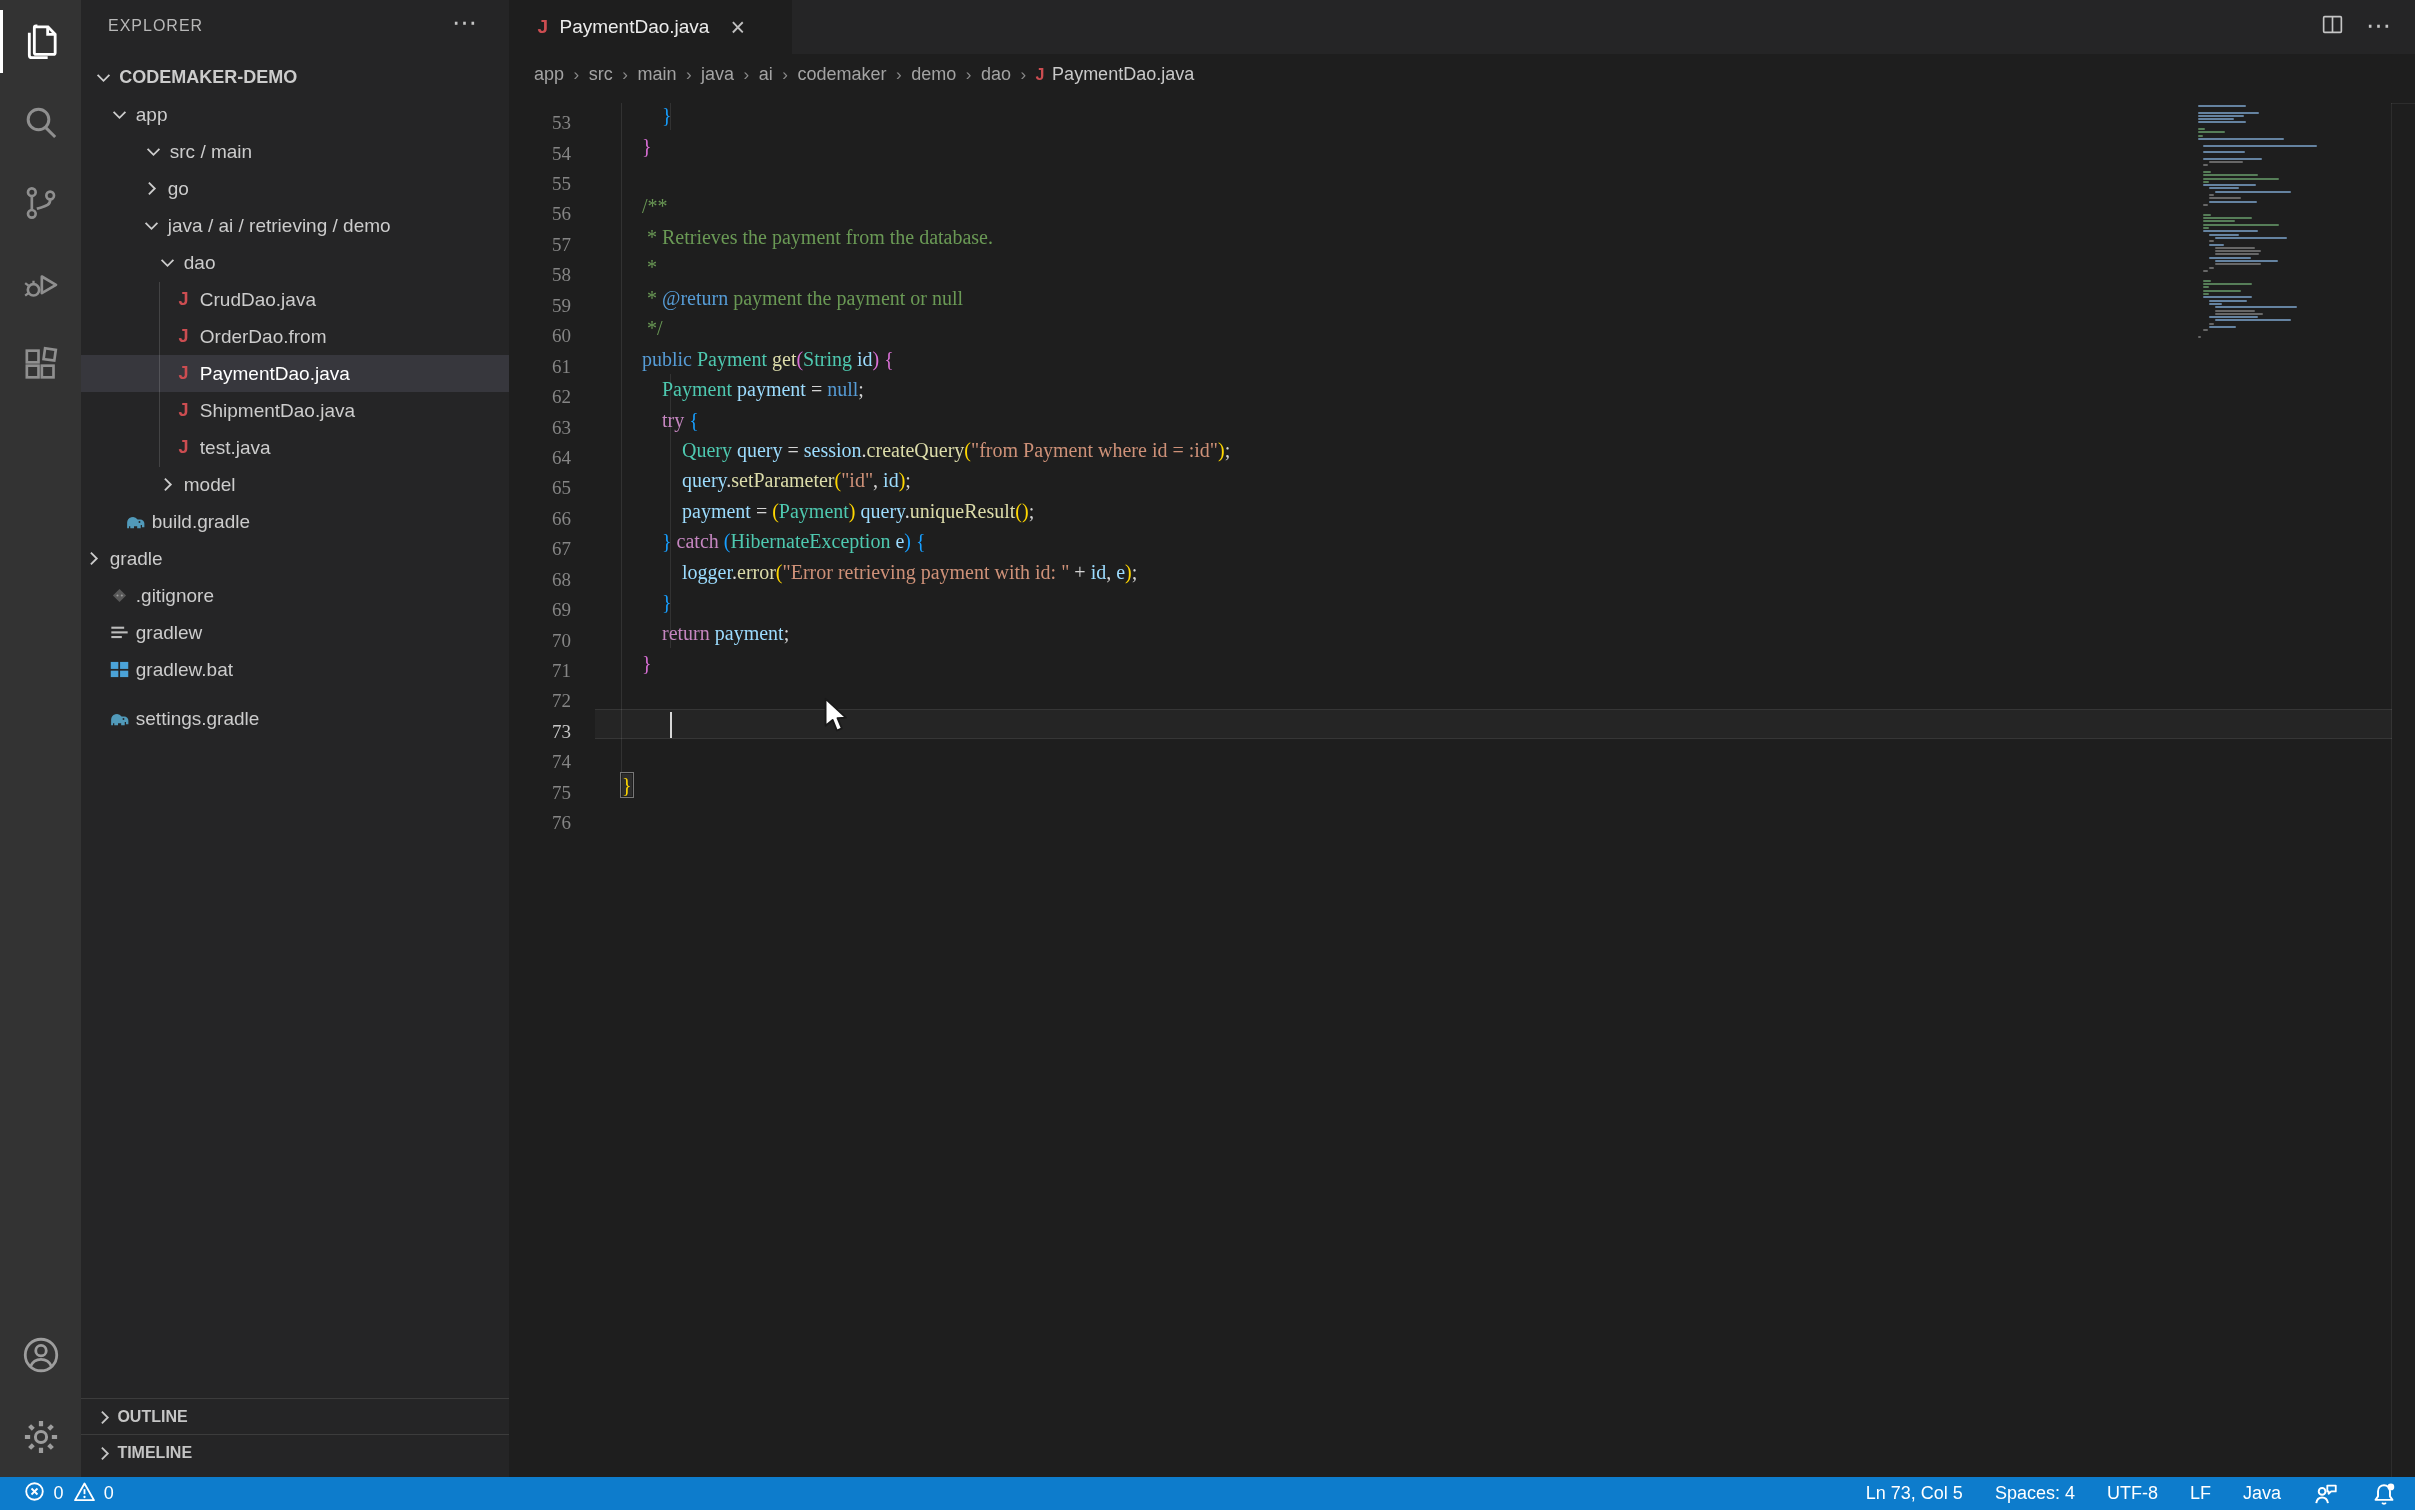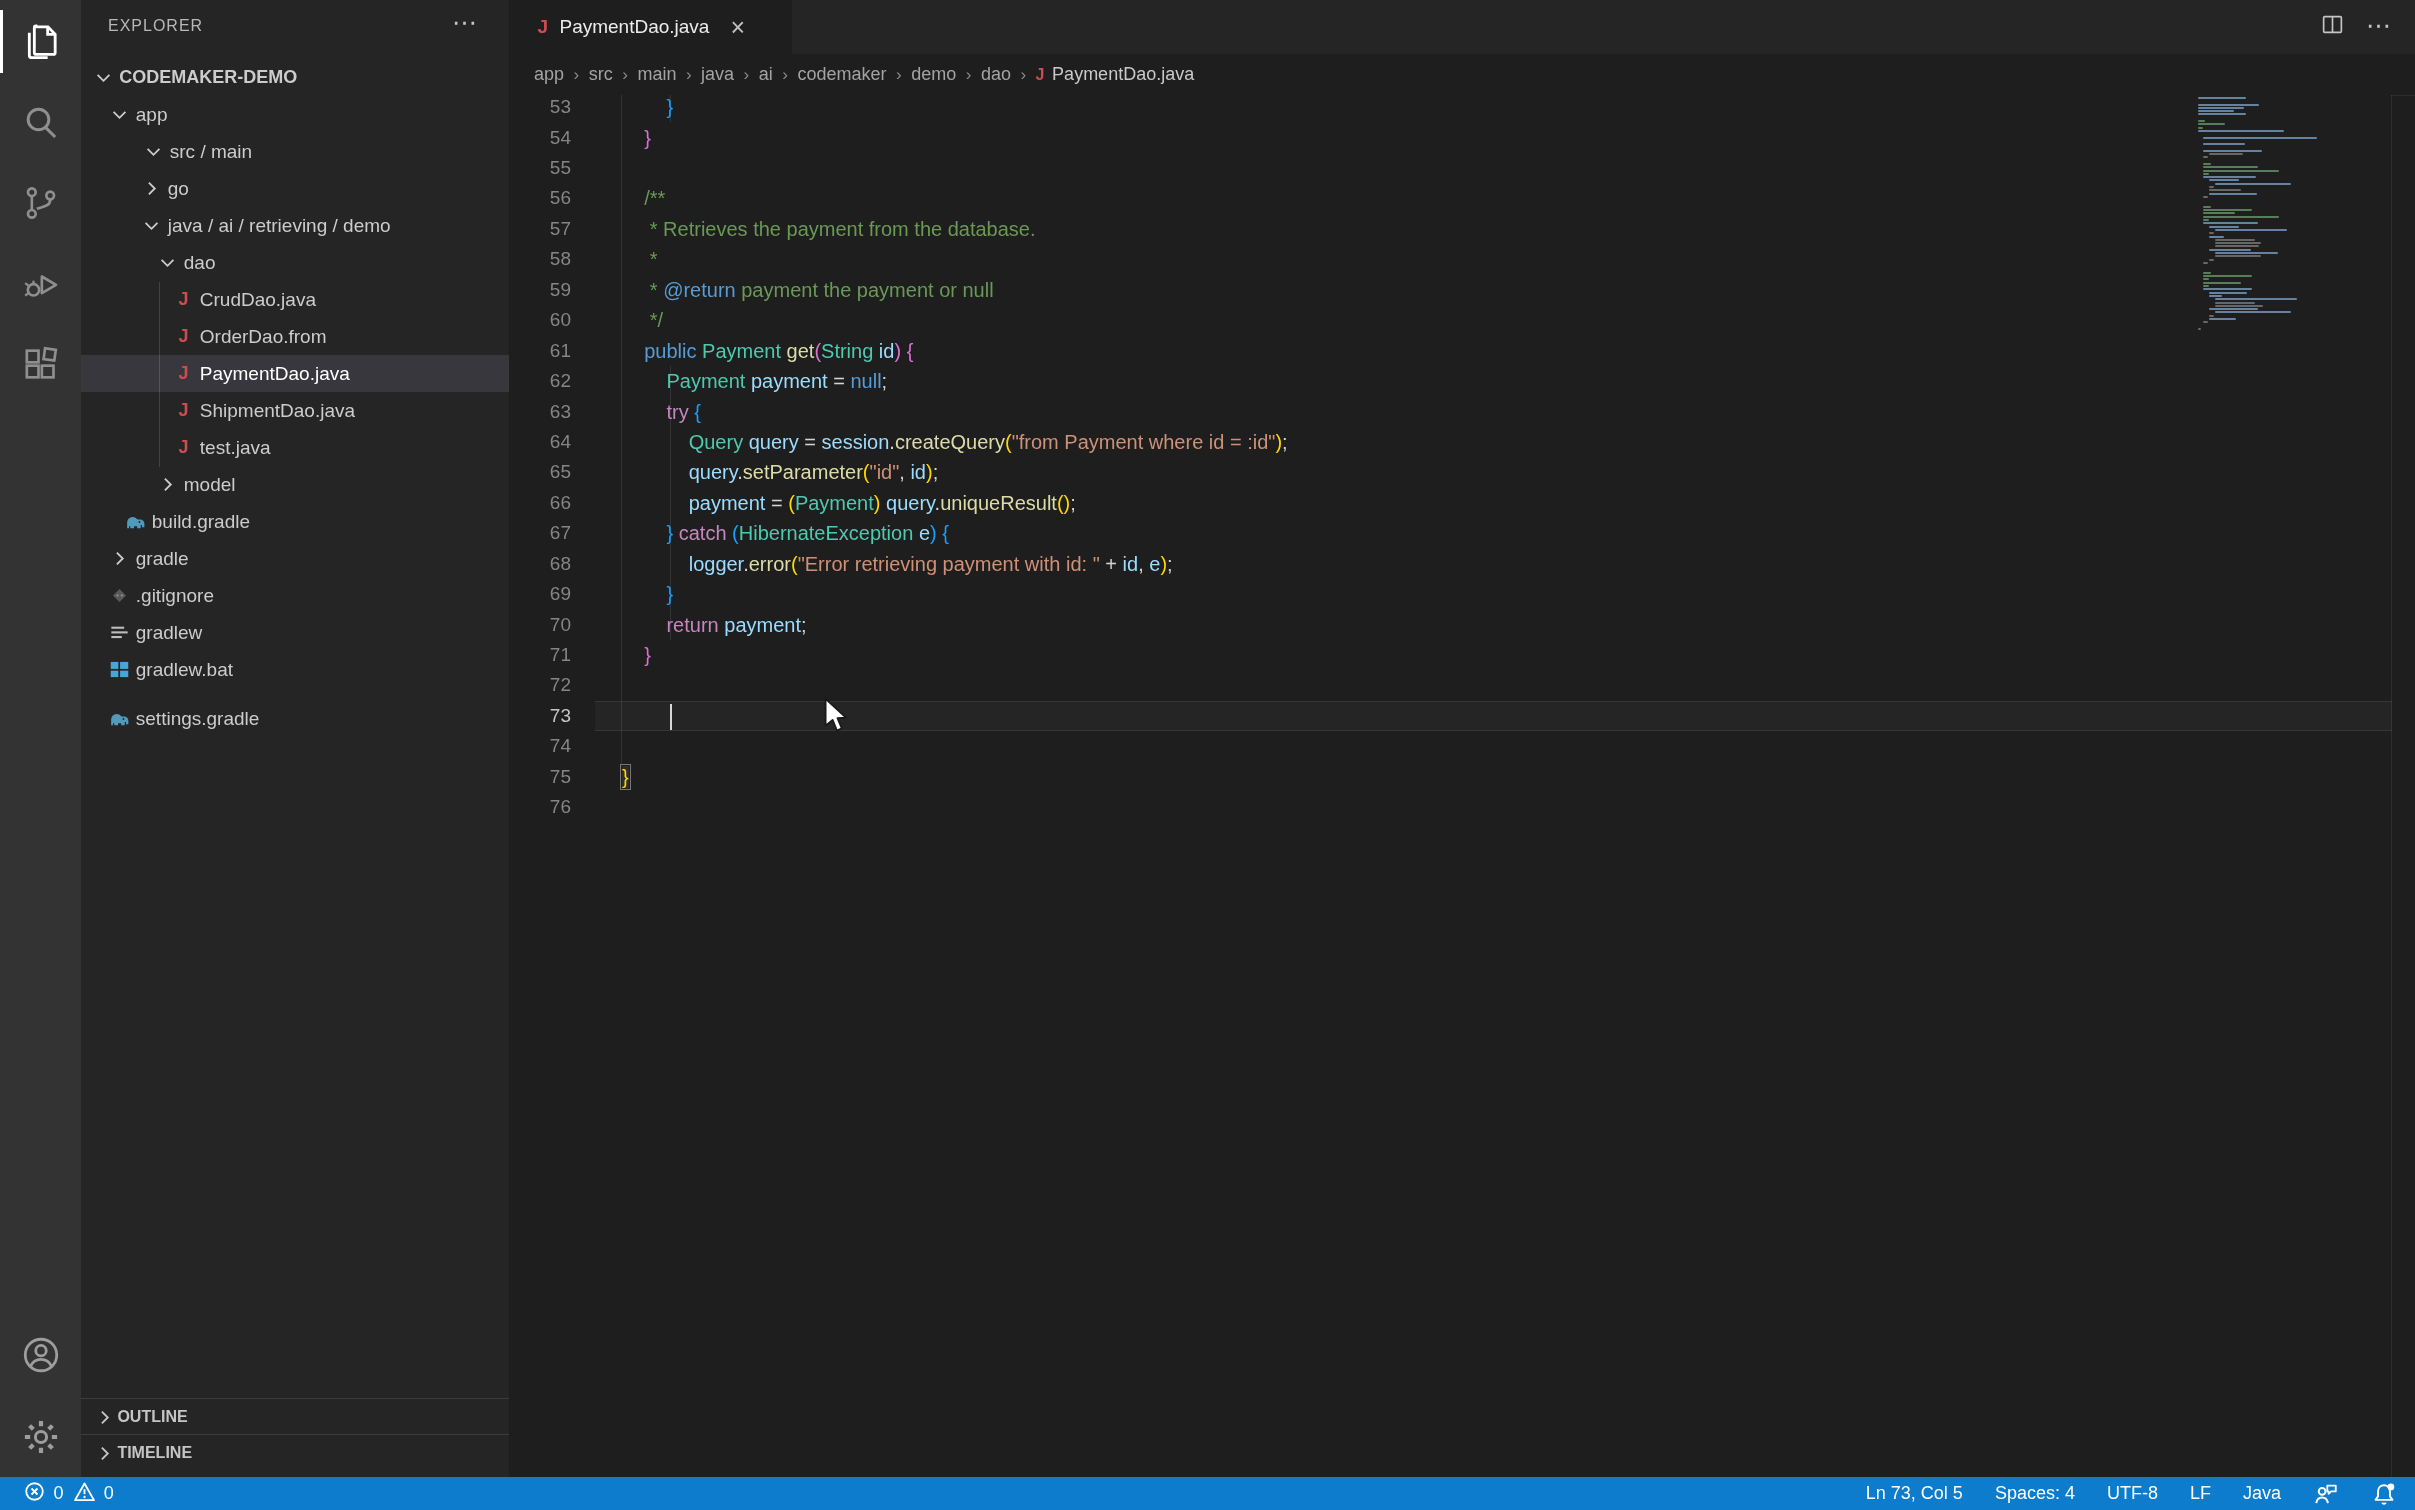--- a/index.html
+++ b/index.html
@@ -1,18 +1,18 @@
 <!DOCTYPE html>
 <html style="--status-bg: #0D7CCC; --editor-bg: #1E1E1E; --sidebar-bg: #252526; --activity-bg: #333333; --tabbar-bg: #252526; --tab-bg: #1E1E1E; --selected-row-bg: #37373D; --java-icon: #CC4D51; --tk-fg: #D4D4D4; --tk-kw: #569CD6; --tk-ctrl: #C586C0; --tk-type: #4EC9B0; --tk-fn: #DCDCAA; --tk-var: #9CDCFE; --tk-str: #CE9178; --tk-cmt: #6A9955; --tk-tag: #569CD6; --tk-b1: #FFD700; --tk-b2: #DA70D6; --tk-b3: #179FFF;font-size:15px"><head>
 <meta charset="utf-8">
 <style>
   html,body{margin:0;padding:0;background:#1e1e1e;}
   body{width:2416px;height:1510px;overflow:hidden;position:relative;
        font-family:"Liberation Sans",sans-serif;-webkit-font-smoothing:antialiased;}
-  .mono{font-family:Liberation Sans, sans-serif;}
+  .mono{font-family:Liberation Serif, serif;margin-top:8px;}
 
   
   #activity-bar{position:absolute;left:0;top:0;width:81px;height:1477px;background:var(--activity-bg,#333333);}
   .act-item{position:absolute;left:0;width:81px;height:81px;display:flex;align-items:center;justify-content:center;cursor:pointer;}
   .act-item svg{display:block;}
   .act-ind{position:absolute;left:0;top:9.5px;width:2.9px;height:63px;background:#ffffff;}
   
   #sidebar{position:absolute;left:81px;top:0;width:428px;height:1477px;background:var(--sidebar-bg,#252526);color:#cccccc;}
   #explorer-header{position:absolute;left:0;top:0;width:100%;height:57px;}
   #explorer-title{position:absolute;left:27px;top:17px;font-size:16px;letter-spacing:1px;color:#b8b8b8;}
@@ -232,21 +232,21 @@
       </div>
       <div class="trow" style="padding-left: 42px;">
         <span class="ficon">
           <svg width="23" height="19" viewBox="0 0 22 17">
             <path d="M3 15 V9.5 a5.5 5.5 0 0 1 10-3 h2.5 a4 4 0 0 1 4 4 V14 h-2.3 v-2.2 h-1.2 V15 h-3.4 v-2 h-3 v2 H6 v-2 H4.8 V15z" fill="#519ABA"></path>
             <circle cx="14.8" cy="9" r="0.9" fill="#252526"></circle>
           </svg>
         </span>
         <span class="tlabel">build.gradle</span>
       </div>
-      <div class="trow" style="padding-left: 26px;">
+      <div class="trow" style="">
         <span class="chev">
           <svg width="21" height="21" viewBox="0 0 16 16">
             <path d="M6 3.5l4.5 4.5L6 12.5" fill="none" stroke="#cccccc" stroke-width="1.4"></path>
           </svg>
         </span>
         <span class="tlabel">gradle</span>
       </div>
       <div class="trow" style="padding-left: 26px;">
         <span class="ficon">
           <svg width="21" height="21" viewBox="0 0 18 18">

